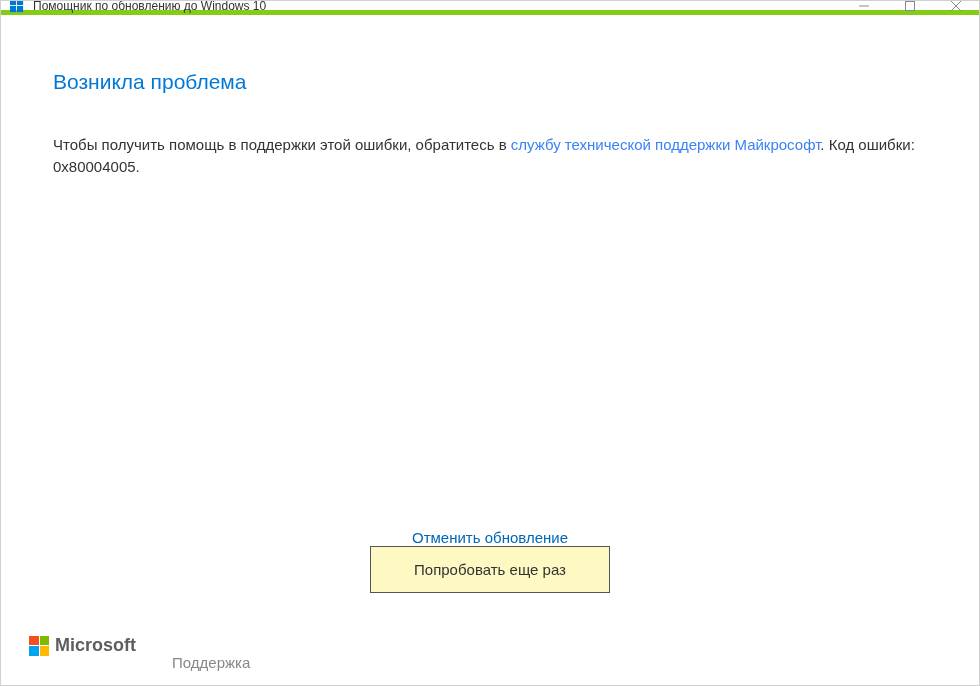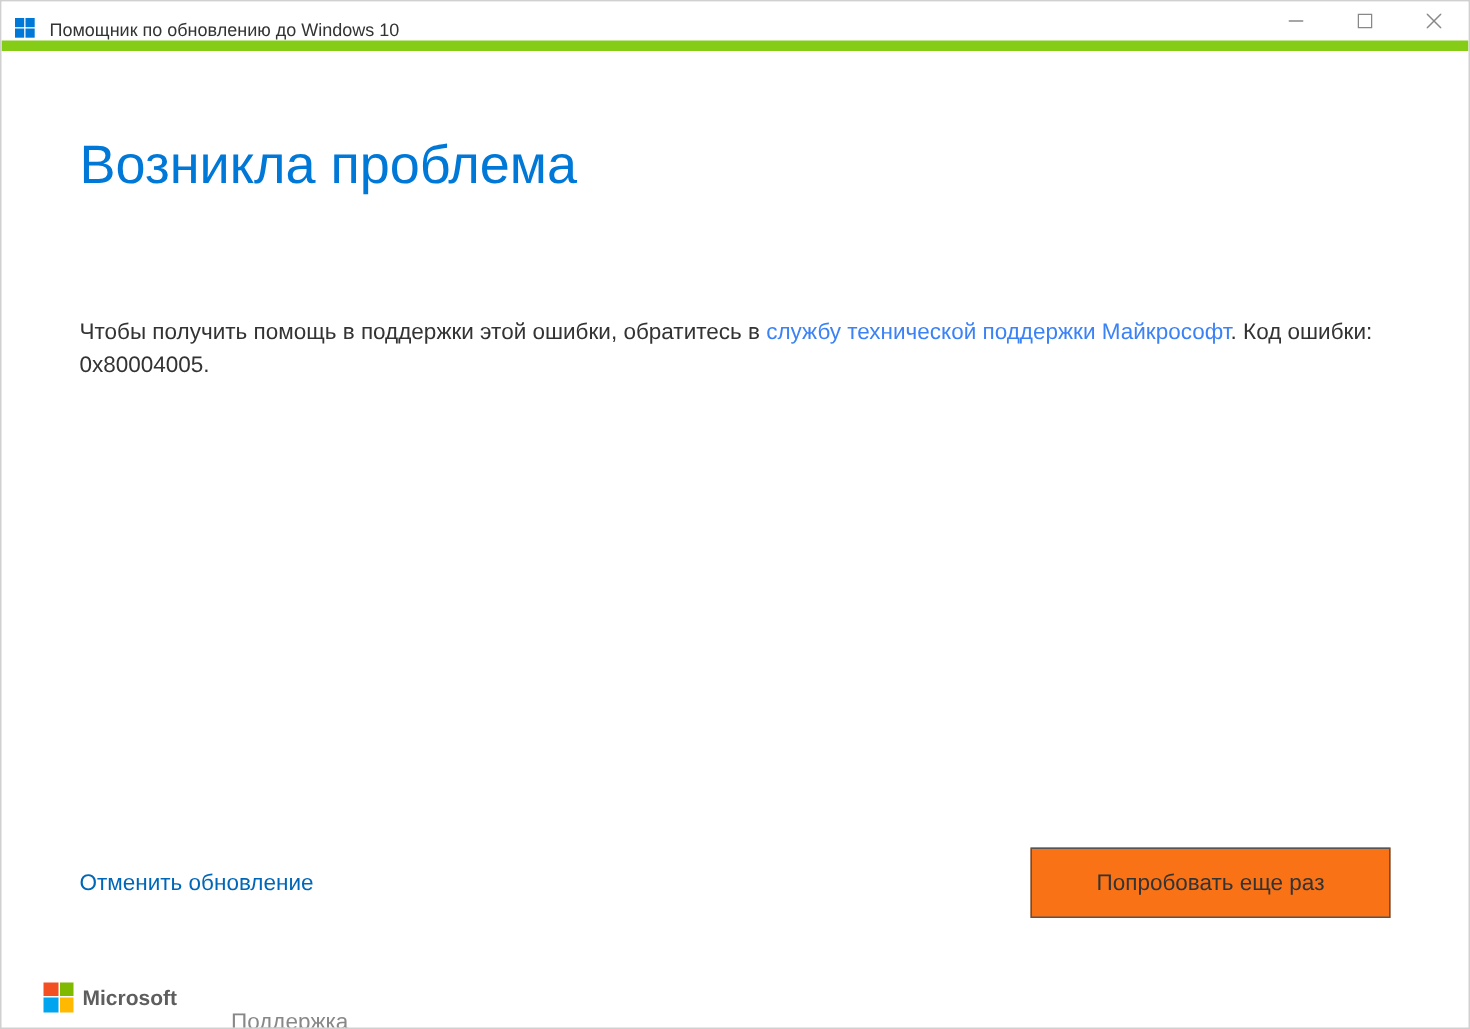--- a/index.html
+++ b/index.html
@@ -9,25 +9,25 @@
     }
     body {
       font-family: 'Segoe UI', Tahoma, sans-serif;
       background: #ffffff;
       width: 980px;
       height: 686px;
       overflow: hidden;
       border: 1px solid #d0d0d0;
     }
     .titlebar {
-      height: 33px;
+      height: 14px;
       display: flex;
-      align-items: flex-end;
+      align-items: center;
       padding-left: 8px;
-      border-bottom: 7px solid #84cc16;
+      border-bottom: 5px solid #84cc16;
       background: #ffffff;
     }
     .titlebar-icon {
       width: 16px;
       height: 16px;
       margin-right: 8px;
       display: inline-flex;
       align-items: center;
       justify-content: center;
     }
@@ -49,50 +49,51 @@
       color: #888;
       font-size: 10px;
       cursor: pointer;
     }
     .content {
       padding: 55px 52px 0 52px;
       height: calc(100% - 30px - 48px);
       position: relative;
     }
     .heading {
-      font-size: 36px;
+      font-size: 21px;
       font-weight: 400;
       color: #0078d7;
-      margin-bottom: 80px;
+      margin-bottom: 40px;
     }
     .message {
       font-size: 15px;
       color: #333;
       line-height: 1.45;
     }
     .message a {
       color: #3b82f6;
       text-decoration: none;
     }
     .actions {
       position: absolute;
       left: 52px;
       right: 52px;
       bottom: 28px;
       display: flex;
       align-items: center;
       justify-content: space-between;
+      flex-direction: column;
     }
     .cancel-link {
       color: #0067b8;
       font-size: 15px;
       cursor: pointer;
     }
     .retry-button {
-      background: #f97316;
+      background: #fef9c3;
       border: 1px solid #555;
       padding: 14px 40px;
       font-size: 15px;
       color: #333;
       cursor: pointer;
       font-family: inherit;
       min-width: 240px;
     }
     .footer {
       height: 48px;
@@ -113,21 +114,21 @@
       display: grid;
       grid-template-columns: 1fr 1fr;
       grid-template-rows: 1fr 1fr;
       gap: 1px;
     }
     .ms-sq1 { background: #f25022; }
     .ms-sq2 { background: #7fba00; }
     .ms-sq3 { background: #00a4ef; }
     .ms-sq4 { background: #ffb900; }
     .ms-text {
-      font-size: 14px;
+      font-size: 18px;
       color: #5e5e5e;
       font-weight: 600;
     }
     .support-link {
       font-size: 15px;
       color: #888;
       cursor: pointer;
       margin-top: 33px;
     }
     .win-logo-svg {

